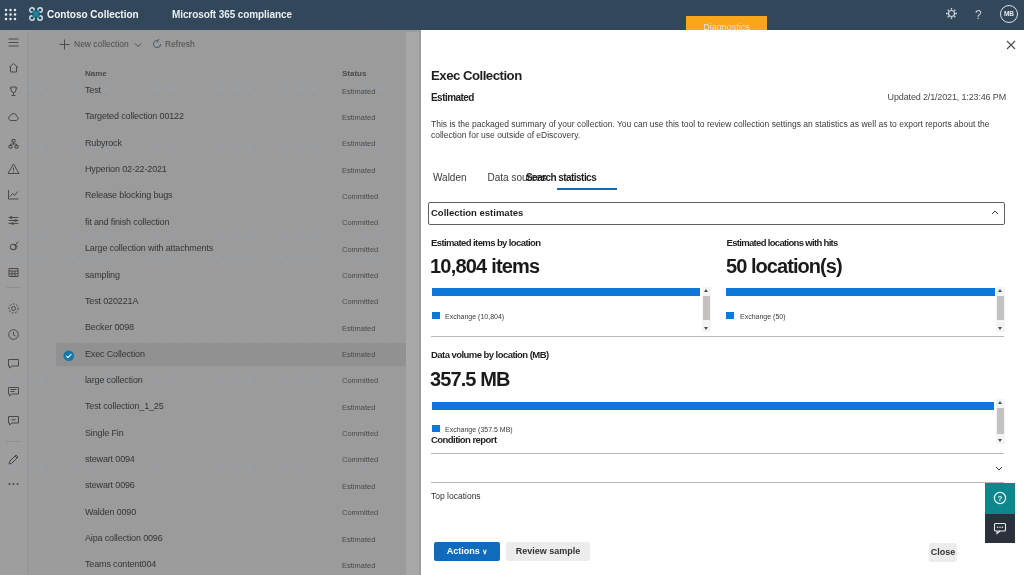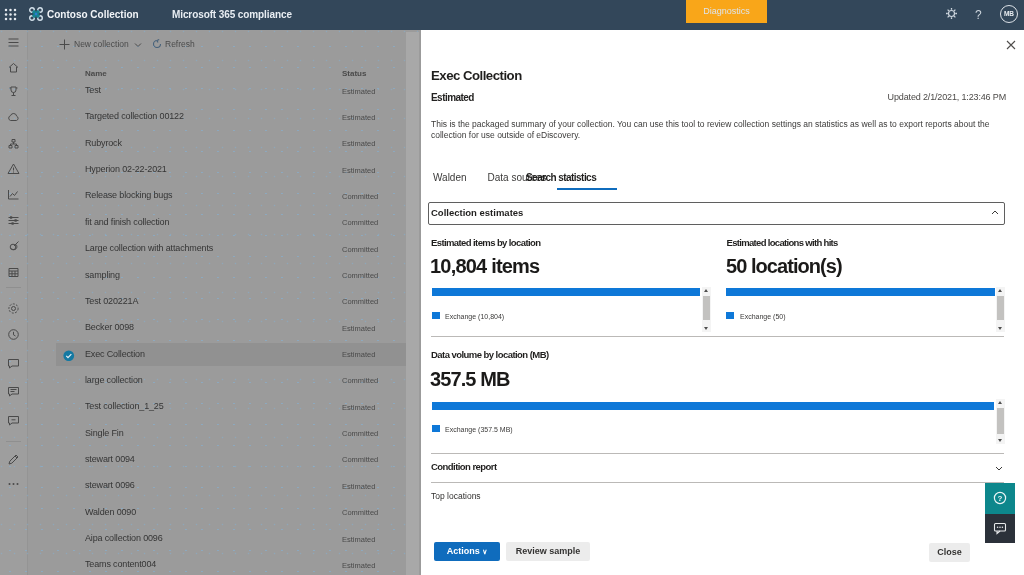--- a/index.html
+++ b/index.html
@@ -2,21 +2,21 @@
 <html><head>
 <meta charset="utf-8">
 <style>
 html,body{margin:0;padding:0;}
 #root{position:relative;width:1024px;height:575px;overflow:hidden;font-family:"Liberation Sans",sans-serif;background:#9b9b9b;}
 #dots{position:absolute;left:0;top:30px;width:421px;height:545px;background-image:radial-gradient(circle,rgba(128,180,220,.55) 0.5px,rgba(128,180,220,0) 1.1px),radial-gradient(circle,rgba(128,180,220,.45) 0.5px,rgba(128,180,220,0) 1.1px);background-size:16px 21px,13px 29px;background-position:2px 6px,8px 16px;}
 .abs{position:absolute;}
 #hdr{position:absolute;left:0;top:0;width:1024px;height:30px;background:#33475a;}
 .t1{position:absolute;left:47px;top:9px;font-size:10px;font-weight:700;color:#f2f5f8;}
 .t2{position:absolute;left:172px;top:9px;font-size:10px;font-weight:700;color:#e8edf2;letter-spacing:-.1px;}
-#diag{position:absolute;left:686px;top:0px;width:81px;height:23px;background:#f9a619;color:#dde3e9;font-size:9px;text-align:center;line-height:23px;}
+#diag{position:absolute;left:686px;top:16px;width:81px;height:23px;background:#f9a619;color:#dde3e9;font-size:9px;text-align:center;line-height:23px;}
 #qm{position:absolute;left:975px;top:8px;font-size:12px;color:#ccd4dc;}
 #avatar{position:absolute;left:1000px;top:4.5px;width:16px;height:16px;border:1.4px solid #dde2e8;border-radius:50%;color:#e8ecf0;font-size:6.5px;text-align:center;line-height:16px;font-weight:700;}
 #rail{position:absolute;left:0;top:30px;width:27px;height:545px;background:#9e9e9e;border-right:1px solid #949494;}
 #lscroll{position:absolute;left:406px;top:32px;width:13px;height:543px;background:#a8a8a8;}
 .tbtxt{position:absolute;top:39px;font-size:8.5px;color:#4b4b4b;}
 .lhdr{position:absolute;top:69px;font-size:8px;font-weight:700;color:#4a4a4a;}
 #selrow{position:absolute;left:56px;top:343px;width:350px;height:23px;background:#919191;}
 .rn{position:absolute;left:85px;font-size:9px;color:#353535;line-height:11px;letter-spacing:-.15px;}
 .rs{position:absolute;left:342px;font-size:7.5px;color:#4a4a4a;line-height:11px;}
 #panel{position:absolute;left:421px;top:30px;width:603px;height:545px;background:#ffffff;}
@@ -33,21 +33,21 @@
 .bar{position:absolute;height:8px;background:#0e78d8;}
 .leg{position:absolute;width:7.5px;height:7.5px;background:#0e78d8;}
 .legt{position:absolute;font-size:7px;color:#3b3a39;}
 .vsb{position:absolute;width:9px;background:#f4f4f4;}
 .vsb .th{position:absolute;left:1px;width:7px;background:#c3c2c0;}
 .vsb .ar{position:absolute;left:2px;width:0;height:0;border-left:2.5px solid transparent;border-right:2.5px solid transparent;}
 .sep{position:absolute;left:431px;width:573px;height:1px;background:#bbb9b7;}
 .chev{position:absolute;width:8px;height:8px;}
 #actions{position:absolute;left:434px;top:542px;width:66px;height:19px;background:#0f6cbd;border-radius:2px;color:#fff;font-size:9px;font-weight:700;text-align:center;line-height:19px;}
 #review{position:absolute;left:506px;top:542px;width:84px;height:19px;background:#ececec;border-radius:2px;color:#343332;font-size:9px;font-weight:700;text-align:center;line-height:19px;}
-#closebtn{position:absolute;left:929px;top:543px;width:41px;height:19px;background:#ececec;border-radius:2px;color:#343332;font-size:9px;font-weight:700;text-align:center;line-height:19px;}
+#closebtn{position:absolute;left:929px;top:543px;width:28px;height:19px;background:#ececec;border-radius:2px;color:#343332;font-size:9px;font-weight:700;text-align:center;line-height:19px;}
 #helpteal{position:absolute;left:985px;top:483px;width:30px;height:31px;background:#0d878c;}
 #helpdark{position:absolute;left:985px;top:514px;width:30px;height:29px;background:#2b313a;}
 .ric{stroke:#4a4a4a;fill:none;stroke-width:1;}
 </style>
 </head>
 <body>
 <div id="root">
   <div id="rail"></div>
   <div id="dots"></div>
   <div id="lscroll"></div>
@@ -257,21 +257,21 @@
   <span class="bignum" style="left:430px;top:368px;letter-spacing:-.9px">357.5 MB</span>
   <div class="bar" style="left:432px;top:401.5px;width:562px"></div>
   <div class="vsb" style="left:995.5px;top:399px;height:45px">
       <div class="ar" style="top:2px;border-bottom:3.5px solid #4f4f4f"></div>
       <div class="th" style="top:9px;height:26px"></div>
       <div class="ar" style="bottom:2px;border-top:3.5px solid #4f4f4f"></div>
     </div>
   <div class="leg" style="left:432px;top:424.5px"></div>
   <span class="legt" style="left:445px;top:426px">Exchange (357.5 MB)</span>
   <div class="sep" style="top:453px"></div>
-  <span class="slabel" style="left:431px;top:461px;letter-spacing:-.55px">Condition report</span>
+  <span class="slabel" style="left:431px;top:434px;letter-spacing:-.55px">Condition report</span>
   <svg class="chev" style="left:995px;top:464px" viewBox="0 0 8 8">
       <path d="M1 3 L4 6 L7 3" stroke="#3b3a39" stroke-width="1" fill="none"></path>
     </svg>
   <div class="sep" style="top:482px"></div>
   <span style="position:absolute;left:431px;top:491px;font-size:8.5px;color:#323130">Top locations</span>
   <div id="helpteal"></div>
   <svg class="abs" style="left:993px;top:491px" width="14" height="14" viewBox="0 0 14 14">
       <circle cx="7" cy="7" r="5.6" fill="none" stroke="#eaf4f4" stroke-width="1.2"></circle>
       <text x="7" y="9.8" font-size="8" fill="#eaf4f4" text-anchor="middle" font-family="Liberation Sans,sans-serif" font-weight="700">?</text>
     </svg>

